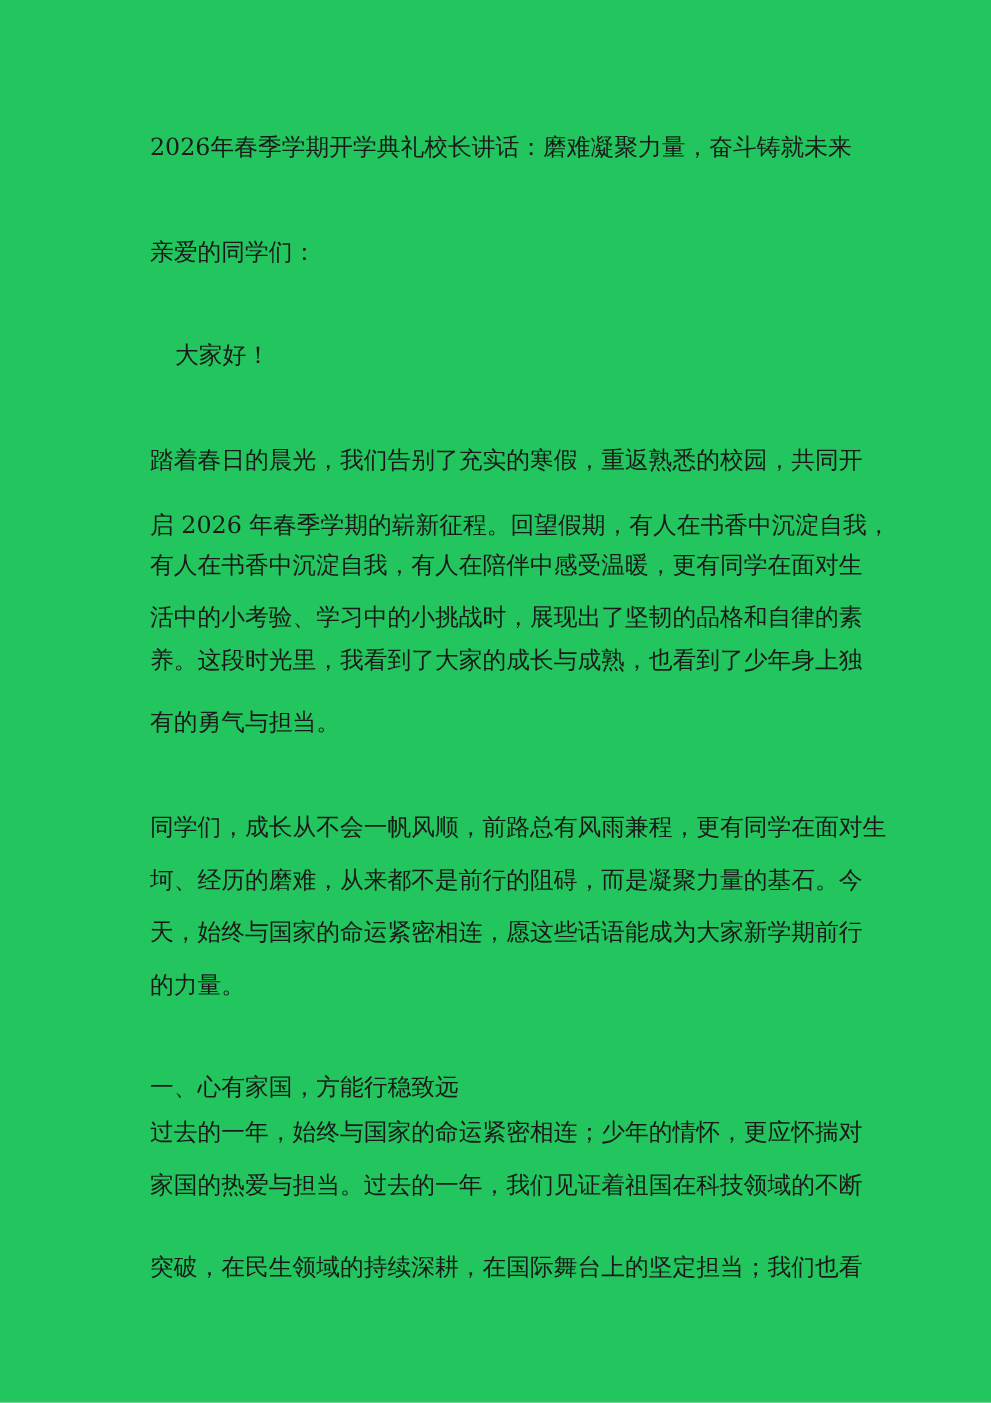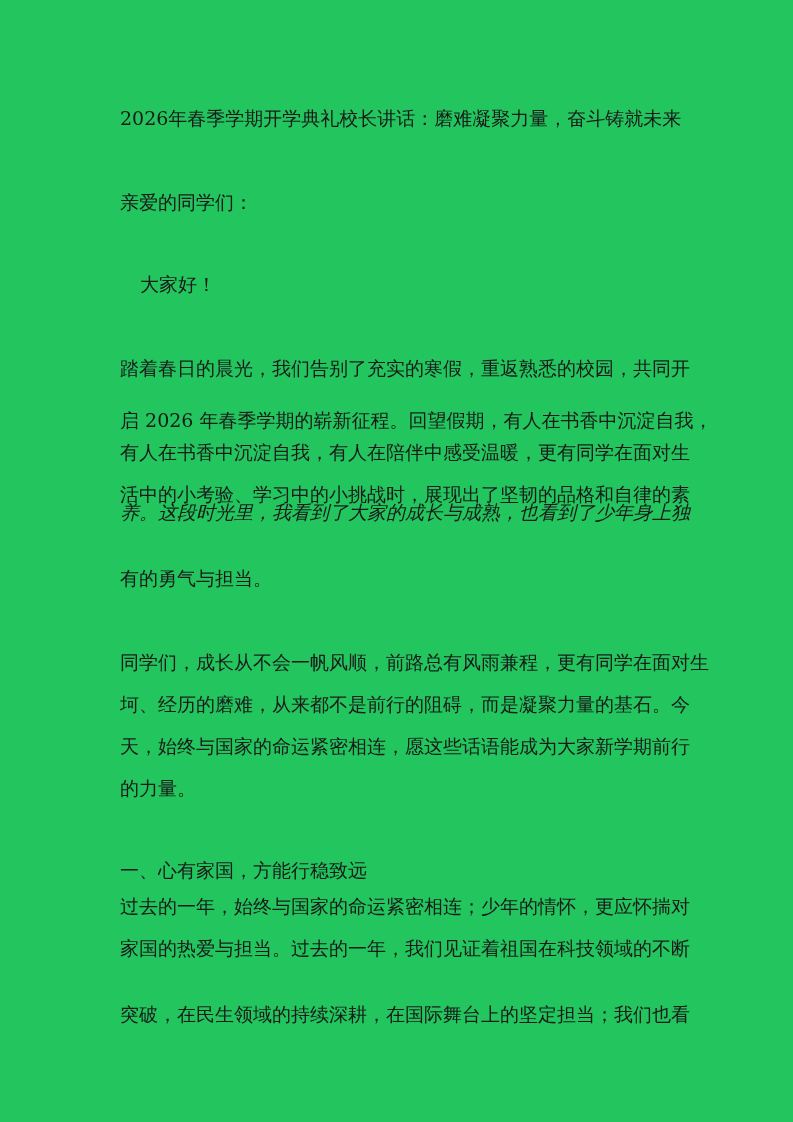--- a/index.html
+++ b/index.html
@@ -39,21 +39,21 @@
 
   <div class="line" style="top:190px;">亲爱的同学们：</div>
 
   <div class="line" style="top:272px;margin-left:20px;">大家好！</div>
 
   <div>
     <div class="line" style="top:356px;">踏着春日的晨光，我们告别了充实的寒假，重返熟悉的校园，共同开</div>
     <div class="line" style="top:408px;">启 2026 年春季学期的崭新征程。回望假期，有人在书香中沉淀自我，</div>
     <div class="line" style="top:440px;">有人在书香中沉淀自我，有人在陪伴中感受温暖，更有同学在面对生</div>
     <div class="line" style="top:482px;">活中的小考验、学习中的小挑战时，展现出了坚韧的品格和自律的素</div>
-    <div class="line" style="top:500px;font-style:italic;">养。这段时光里，我看到了大家的成长与成熟，也看到了少年身上独</div>
+    <div class="line" style="top:516px;">养。这段时光里，我看到了大家的成长与成熟，也看到了少年身上独</div>
     <div class="line" style="top:566px;">有的勇气与担当。</div>
   </div>
 
   <div>
     <div class="line" style="top:650px;">同学们，成长从不会一帆风顺，前路总有风雨兼程，更有同学在面对生</div>
     <div class="line" style="top:692px;">坷、经历的磨难，从来都不是前行的阻碍，而是凝聚力量的基石。今</div>
     <div class="line" style="top:734px;">天，始终与国家的命运紧密相连，愿这些话语能成为大家新学期前行</div>
     <div class="line" style="top:776px;">的力量。</div>
   </div>
 

